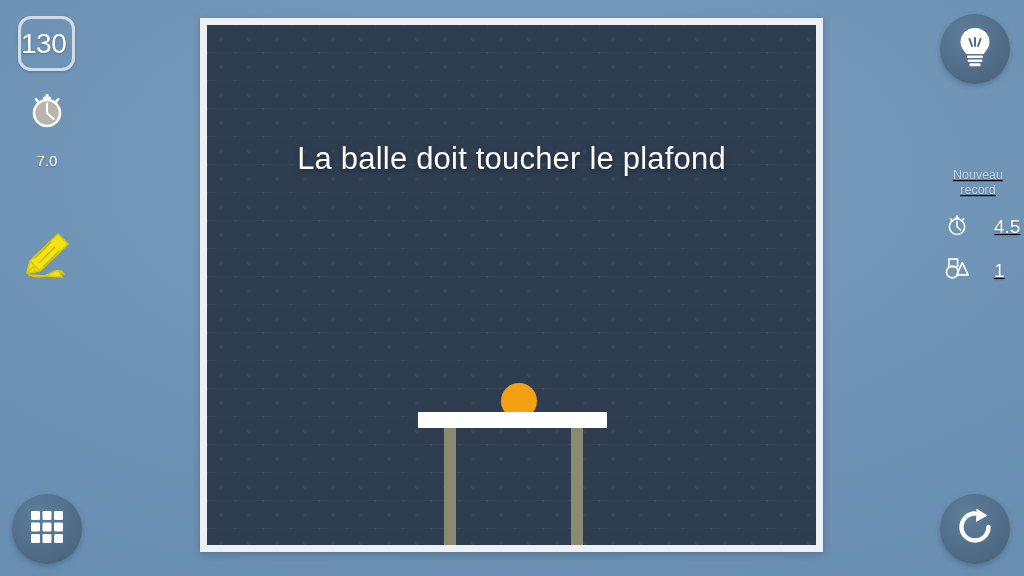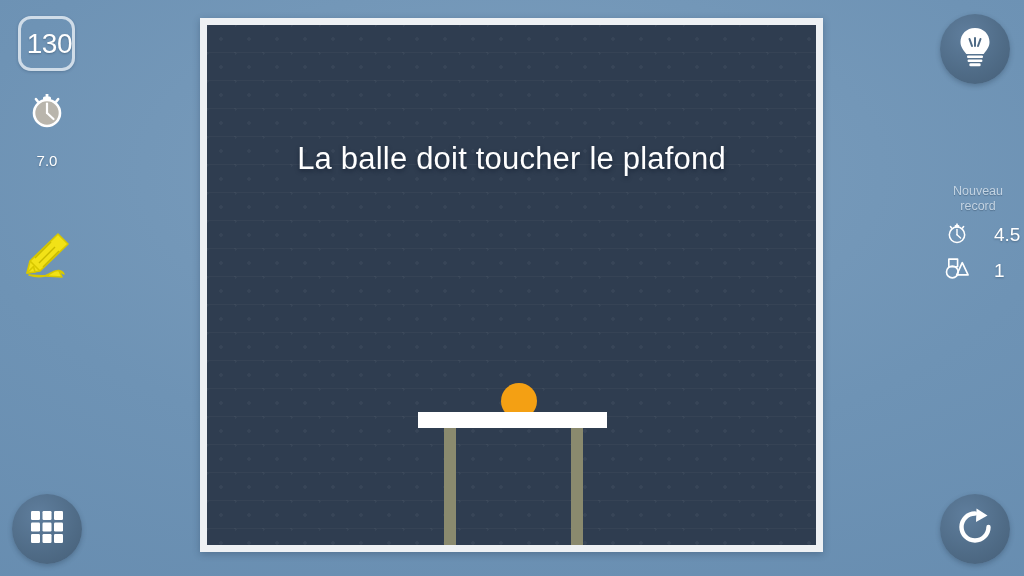--- a/index.html
+++ b/index.html
@@ -15,21 +15,21 @@
     overflow: hidden;
     user-select: none;
   }
 
   
   #level-badge {
     position: absolute; left: 18px; top: 16px;
     width: 57px; height: 55px;
     border: 3px solid #cfdce8;
     border-radius: 13px;
-    display: flex; align-items: center; justify-content: flex-end;
+    display: flex; align-items: center; justify-content: flex-start;
     color: #ffffff;
     font-size: 28px;
     letter-spacing: -0.5px;
     text-shadow: 0 1px 2px rgba(20,40,60,.35);
     box-shadow: 0 1px 3px rgba(25,45,70,.25);
   }
 
   .stat-block { position: absolute; left: 0; width: 94px; text-align: center; }
   .stat-value {
     color: #ffffff;
@@ -56,32 +56,32 @@
     display: flex; align-items: center; justify-content: center;
     cursor: pointer;
     box-shadow: 0 2px 5px rgba(30,50,70,.3);
   }
   #hint-button   { right: 14px;  top: 14px;    width: 70px; height: 70px; }
   #levels-button { left: 12px;   bottom: 12px; width: 70px; height: 70px; }
   #restart-button{ right: 14px;  bottom: 12px; width: 70px; height: 70px; }
 
   
   #record-panel {
-    position: absolute; right: 0; top: 184px;
-    width: 92px; text-align: center;
+    position: absolute; right: 0; top: 168px;
+    width: 92px; text-align: center; text-decoration: underline;
   }
   #record-panel .record-title {
     color: #c3d3e2;
     font-size: 12.5px;
     line-height: 15px;
     text-shadow: 0 1px 1px rgba(20,40,60,.3);
   }
   .record-row {
     display: flex; align-items: center; justify-content: center;
-    gap: 13px; margin-top: 6px;
+    gap: 13px; margin-top: 14px;
   }
   .record-row .rv {
     color: #ffffff; font-size: 19px;
     text-shadow: 0 1px 2px rgba(20,40,60,.35);
     min-width: 30px; text-align: left;
   }
 
   
   #board-frame {
     position: absolute;

